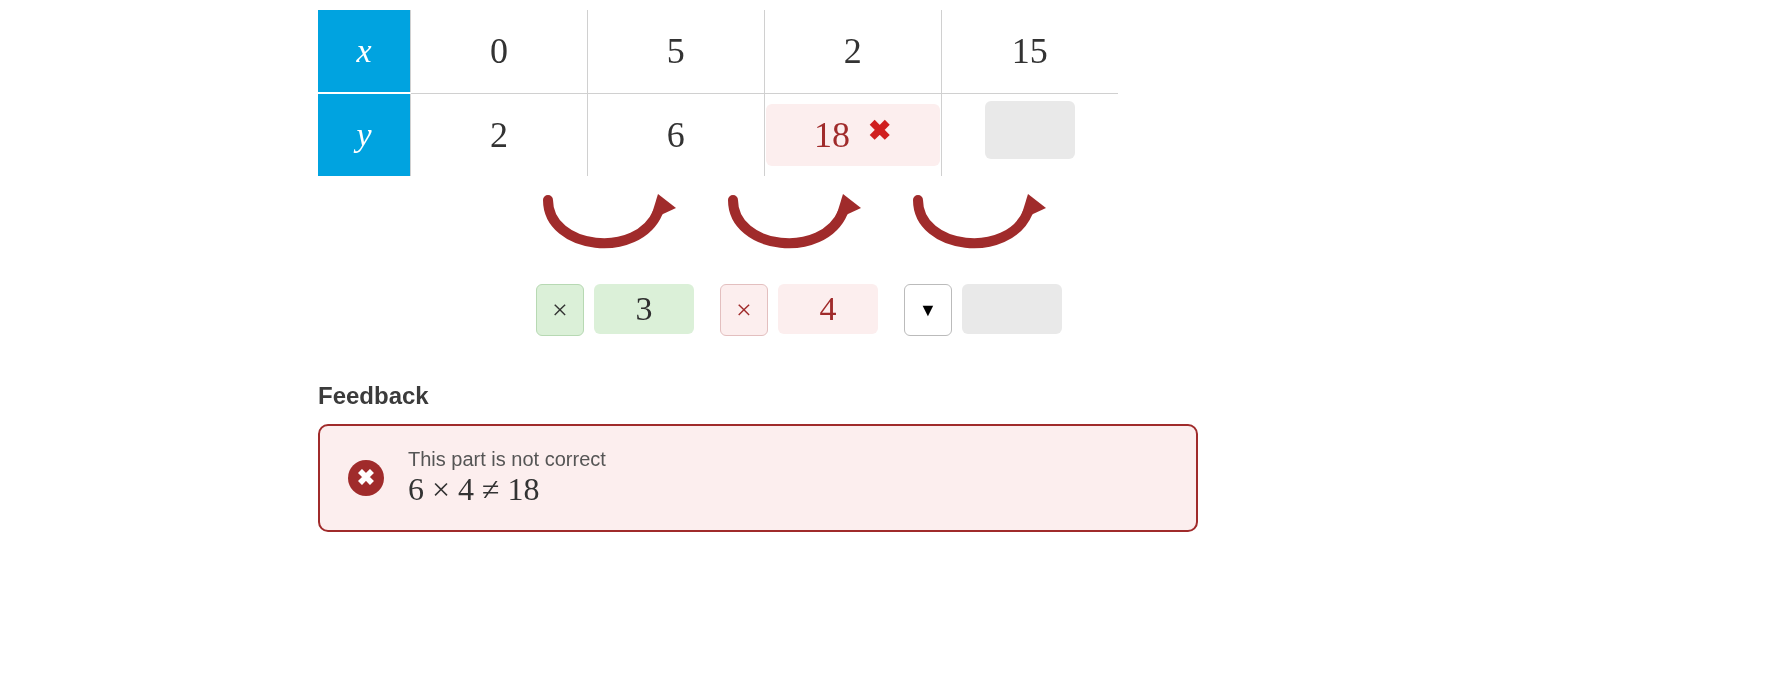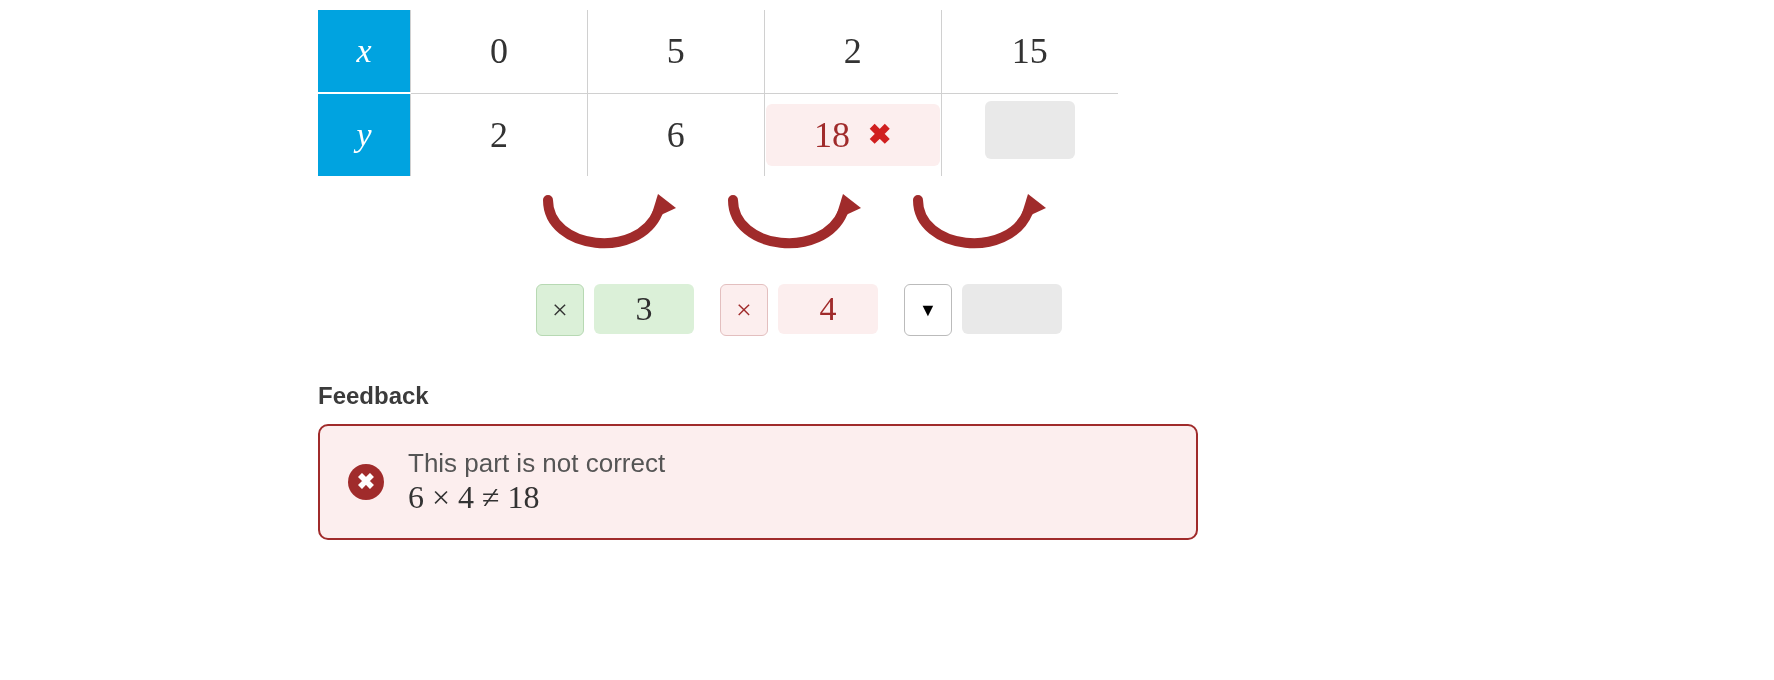--- a/index.html
+++ b/index.html
@@ -16,21 +16,21 @@
   .panel{position:absolute;left:318px;top:10px;width:920px;}
 
   
   table.xy{border-collapse:collapse;width:800px;table-layout:fixed;}
   table.xy td{height:80px;text-align:center;font-size:36px;position:relative;vertical-align:middle;}
   table.xy .hdr{background:var(--blue);color:#fff;font-style:italic;font-family:"Times New Roman",serif;font-size:34px;width:90px;}
   table.xy tr.rx td{border-bottom:1px solid #D0D0D0;}
   table.xy tr td+td{border-left:1px solid #D0D0D0;}
   table.xy tr td.hdr{border-left:0;}
   table.xy tr.rx td.hdr{border-bottom:2px solid #fff;}
-  .cell-wrong{display:inline-flex;align-items:center;justify-content:center;gap:18px;background:var(--err-pink);color:var(--dark-red);border-radius:6px;padding:10px 22px;min-width:130px;}
+  .cell-wrong{display:inline-flex;align-items:flex-start;justify-content:center;gap:18px;background:var(--err-pink);color:var(--dark-red);border-radius:6px;padding:10px 22px;min-width:130px;}
   .cell-empty{display:inline-block;background:var(--grey-bg);border-radius:6px;width:90px;height:58px;}
   .x-icon{font-weight:900;font-family:Arial;font-size:28px;color:#D01F1F;}
 
   
   .arrows{position:relative;height:90px;margin-top:14px;}
   .arrow{position:absolute;top:0;}
   .arrow svg{display:block;}
 
   
   .ops{position:relative;height:60px;margin-top:4px;}
@@ -41,21 +41,21 @@
   .op.correct .val{background:var(--err-green);color:#2F2F2F;}
   .op.wrong .sym{background:var(--err-pink);border-color:#E3BFBF;color:var(--dark-red);}
   .op.wrong .val{background:var(--err-pink);color:var(--dark-red);}
   .op.blank .sym{background:#fff;font-family:Arial;font-size:18px;color:#000;}
   .op.blank .val{background:var(--grey-bg);}
 
   
   .fb-title{font-family:Arial,Helvetica,sans-serif;font-weight:700;font-size:24px;color:#3B3B3B;margin-top:38px;}
   .fb-box{margin-top:14px;border:2px solid var(--dark-red);background:var(--err-pink);border-radius:10px;padding:22px 28px;display:flex;align-items:center;gap:24px;width:880px;box-sizing:border-box;}
   .fb-icon{width:36px;height:36px;border-radius:50%;background:var(--dark-red);color:#fff;display:flex;align-items:center;justify-content:center;font-family:Arial;font-weight:900;font-size:22px;flex-shrink:0;}
-  .fb-text .l1{font-family:Arial,Helvetica,sans-serif;font-size:26px;color:#555;}
+  .fb-text .l1{font-family:Arial,Helvetica,sans-serif;font-size:20px;color:#555;}
   .fb-text .l2{font-family:"Times New Roman",serif;font-size:32px;color:#333;margin-top:0;}
 </style>
 </head>
 <body>
 
 <div class="canvas">
   <div class="panel">
 
     <table class="xy">
       <tbody>

